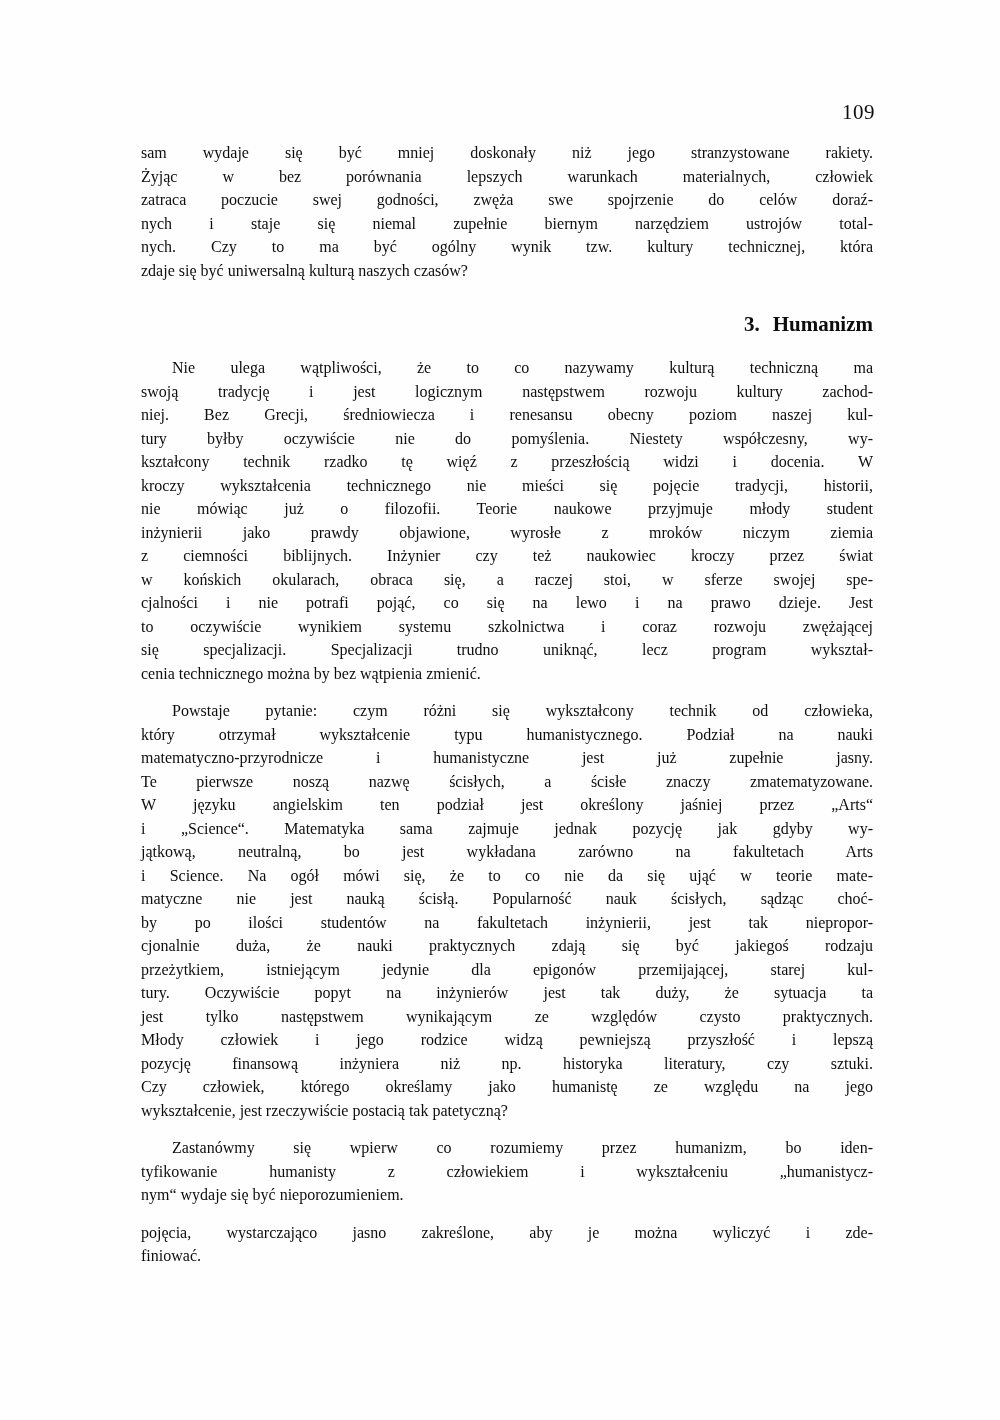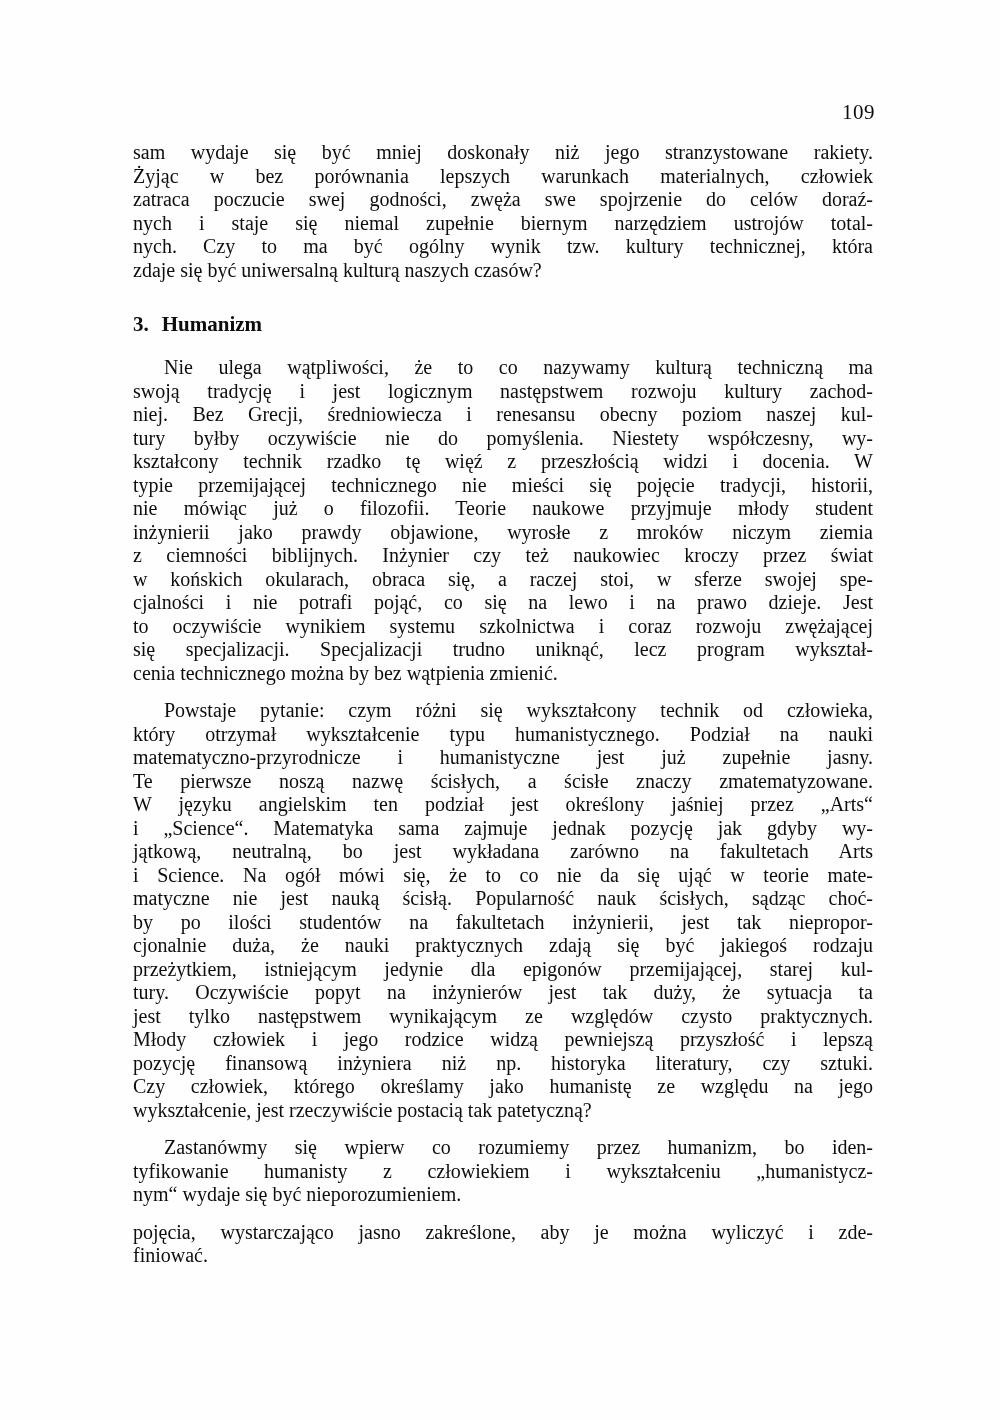--- a/index.html
+++ b/index.html
@@ -28,38 +28,39 @@
     line-height: 26px;
     letter-spacing: 0.5px;
   }
   .column {
     position: absolute;
     left: 133px;
     top: 141px;
     width: 740px;
   }
   .line {
-    font-size: 20px;
+    font-size: 16px;
     line-height: 23.5px;
     text-align: justify;
     text-align-last: justify;
     white-space: normal;
+    margin-left: 8px;
   }
   .line.last {
     text-align-last: left;
   }
   .line.first-indent {
     text-indent: 31px;
   }
   .para { margin: 0; }
   .section-paras .para { margin-top: 14px; }
   .heading {
     margin-top: 29px;
     margin-bottom: 19px;
-    text-align: left;
+    text-align: right;
     font-weight: bold;
     font-size: 21px;
     line-height: 26px;
   }
   .heading .hnum { margin-right: 13px; }
 </style>
 </head>
 <body>
 
 <div class="page">
@@ -81,21 +82,21 @@
       <span class="hnum">3.</span><span>Humanizm</span>
     </div>
 
     <div class="section-paras">
         <div class="para">
           <div class="line first-indent">Nie ulega wątpliwości, że to co nazywamy kulturą techniczną ma</div>
           <div class="line">swoją tradycję i jest logicznym następstwem rozwoju kultury zachod-</div>
           <div class="line">niej. Bez Grecji, średniowiecza i renesansu obecny poziom naszej kul-</div>
           <div class="line">tury byłby oczywiście nie do pomyślenia. Niestety współczesny, wy-</div>
           <div class="line">kształcony technik rzadko tę więź z przeszłością widzi i docenia. W</div>
-          <div class="line">typie przemijającej technicznego nie mieści się pojęcie tradycji, historii,</div>
+          <div class="line">kroczy wykształcenia technicznego nie mieści się pojęcie tradycji, historii,</div>
           <div class="line">nie mówiąc już o filozofii. Teorie naukowe przyjmuje młody student</div>
           <div class="line">inżynierii jako prawdy objawione, wyrosłe z mroków niczym ziemia</div>
           <div class="line">z ciemności biblijnych. Inżynier czy też naukowiec kroczy przez świat</div>
           <div class="line">w końskich okularach, obraca się, a raczej stoi, w sferze swojej spe-</div>
           <div class="line">cjalności i nie potrafi pojąć, co się na lewo i na prawo dzieje. Jest</div>
           <div class="line">to oczywiście wynikiem systemu szkolnictwa i coraz rozwoju zwężającej</div>
           <div class="line">się specjalizacji. Specjalizacji trudno uniknąć, lecz program wykształ-</div>
           <div class="line last">cenia technicznego można by bez wątpienia zmienić.</div>
         </div>
         <div class="para">

